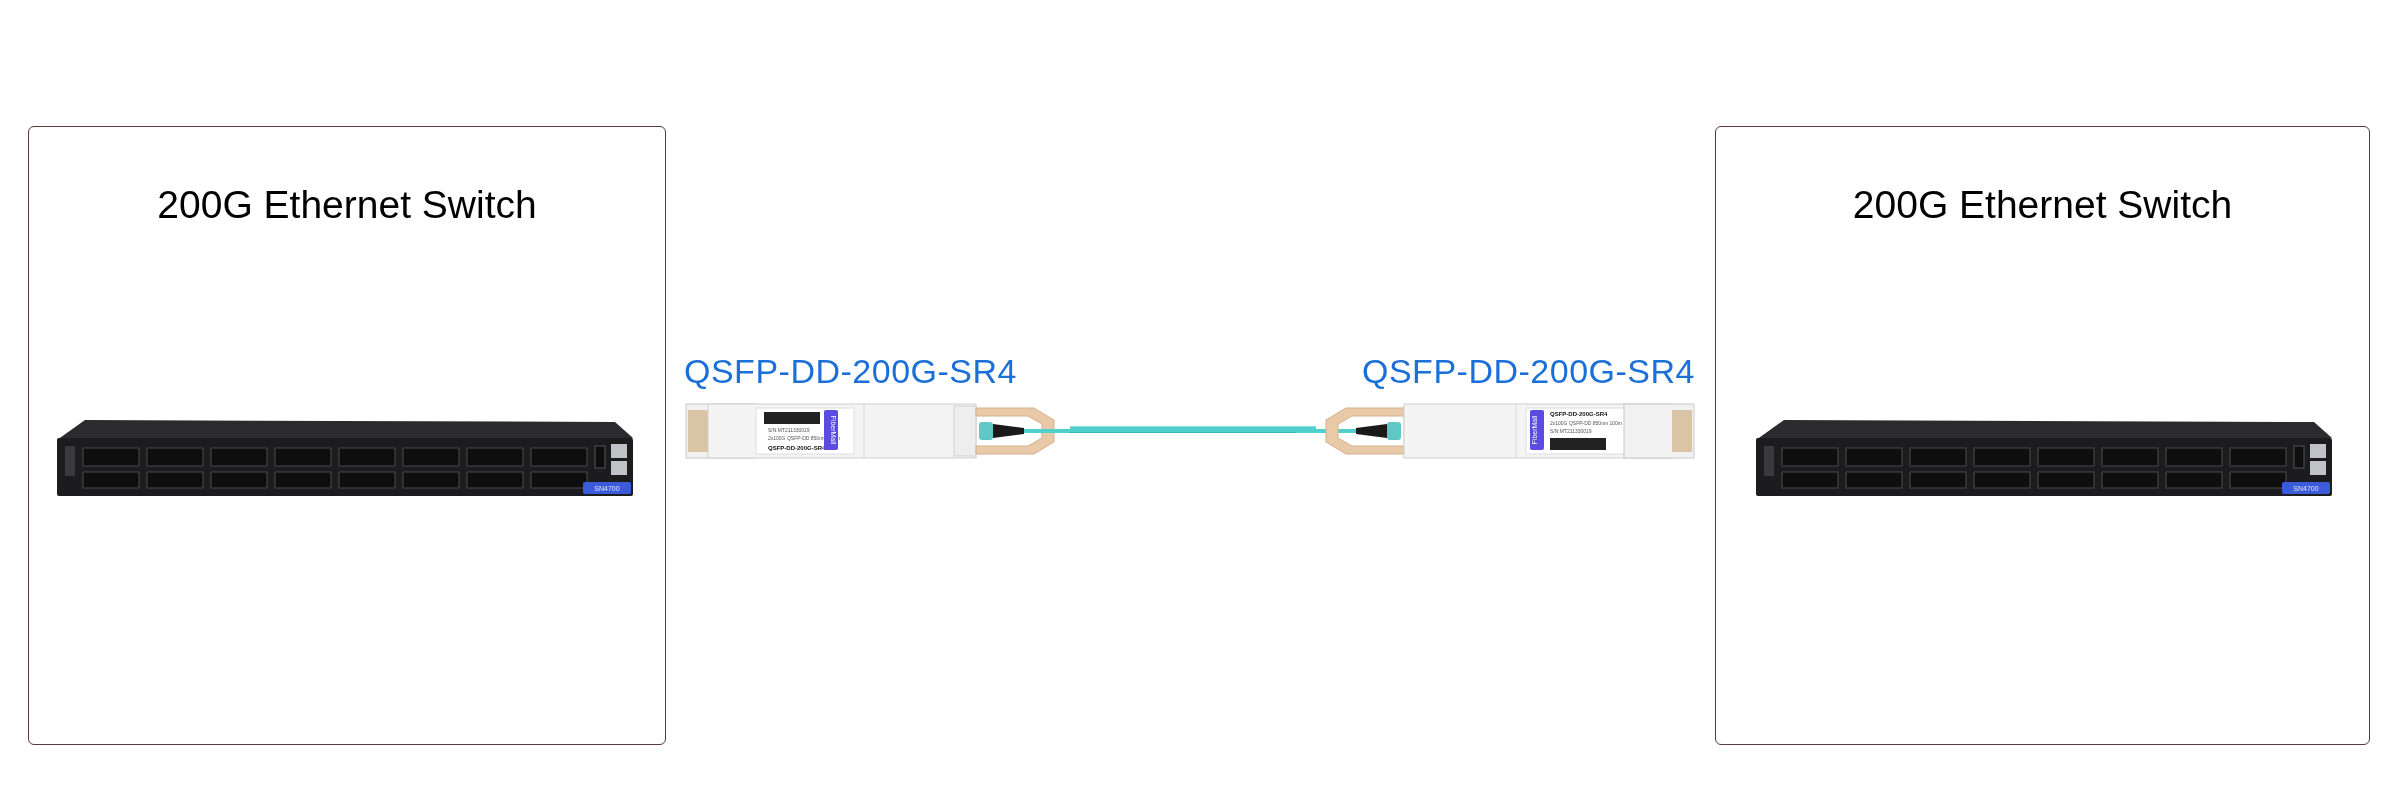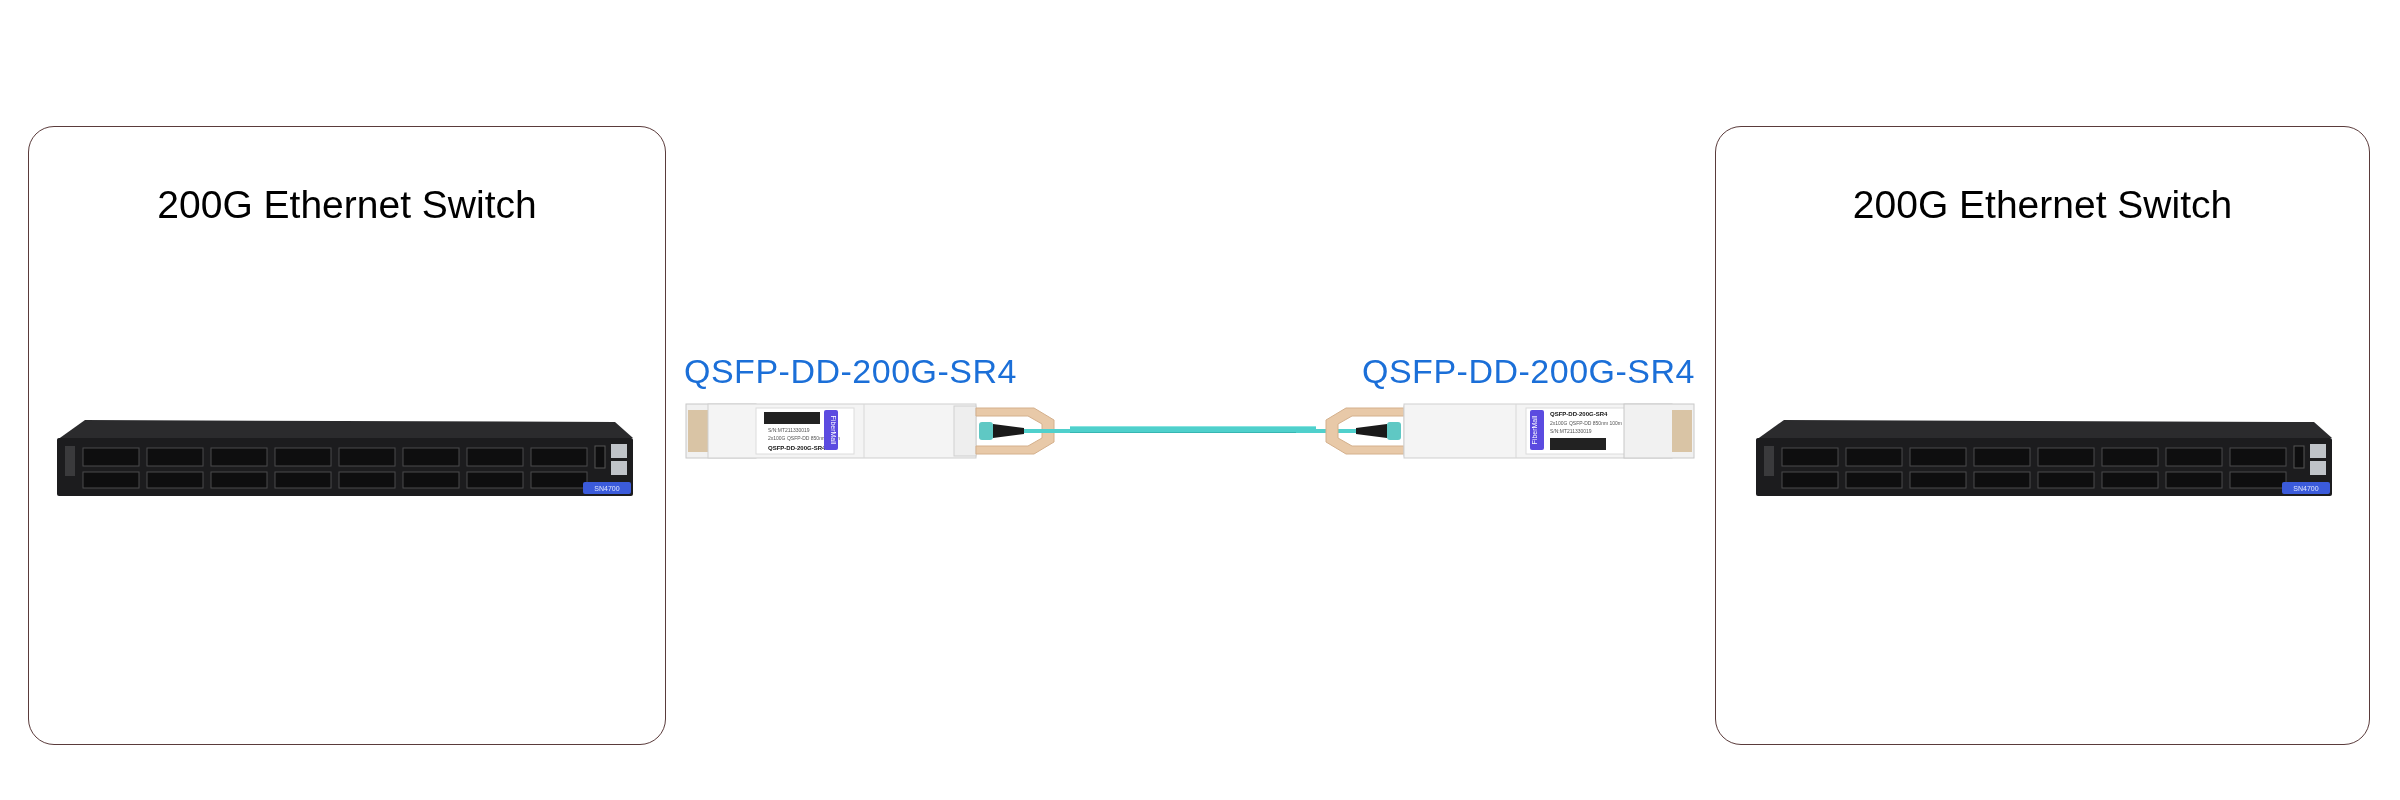--- a/index.html
+++ b/index.html
@@ -1,17 +1,17 @@
 <!DOCTYPE html>
 <html><head>
 <meta charset="utf-8">
 <style>
   html,body{margin:0;padding:0;background:#ffffff;}
   body{width:2400px;height:800px;position:relative;overflow:hidden;font-family:"Liberation Sans",sans-serif;}
-  .box{position:absolute;top:126px;height:619px;border:1.5px solid #5a3b3b;border-radius:26px;background:#fff;box-sizing:border-box;}
+  .box{position:absolute;top:126px;height:619px;border:1.5px solid #5a3b3b;border-radius:6px;background:#fff;box-sizing:border-box;}
   .box-title{position:absolute;top:56px;left:0;right:0;text-align:center;font-size:39px;color:#000;}
   .switch{position:absolute;top:289px;left:26px;width:580px;height:82px;}
   .label{position:absolute;top:352px;font-size:34px;color:#1b6fd8;letter-spacing:0.5px;}
   .xcvr{position:absolute;top:400px;width:400px;height:62px;}
   .cable{position:absolute;top:426px;left:1070px;width:246px;height:5px;background:#4fd0cc;border-top:1px solid #88e3df;border-bottom:1px solid #36b6b2;}
 </style>
 </head>
 <body>
 
 <div class="box" style="left:28px;width:638px;">

